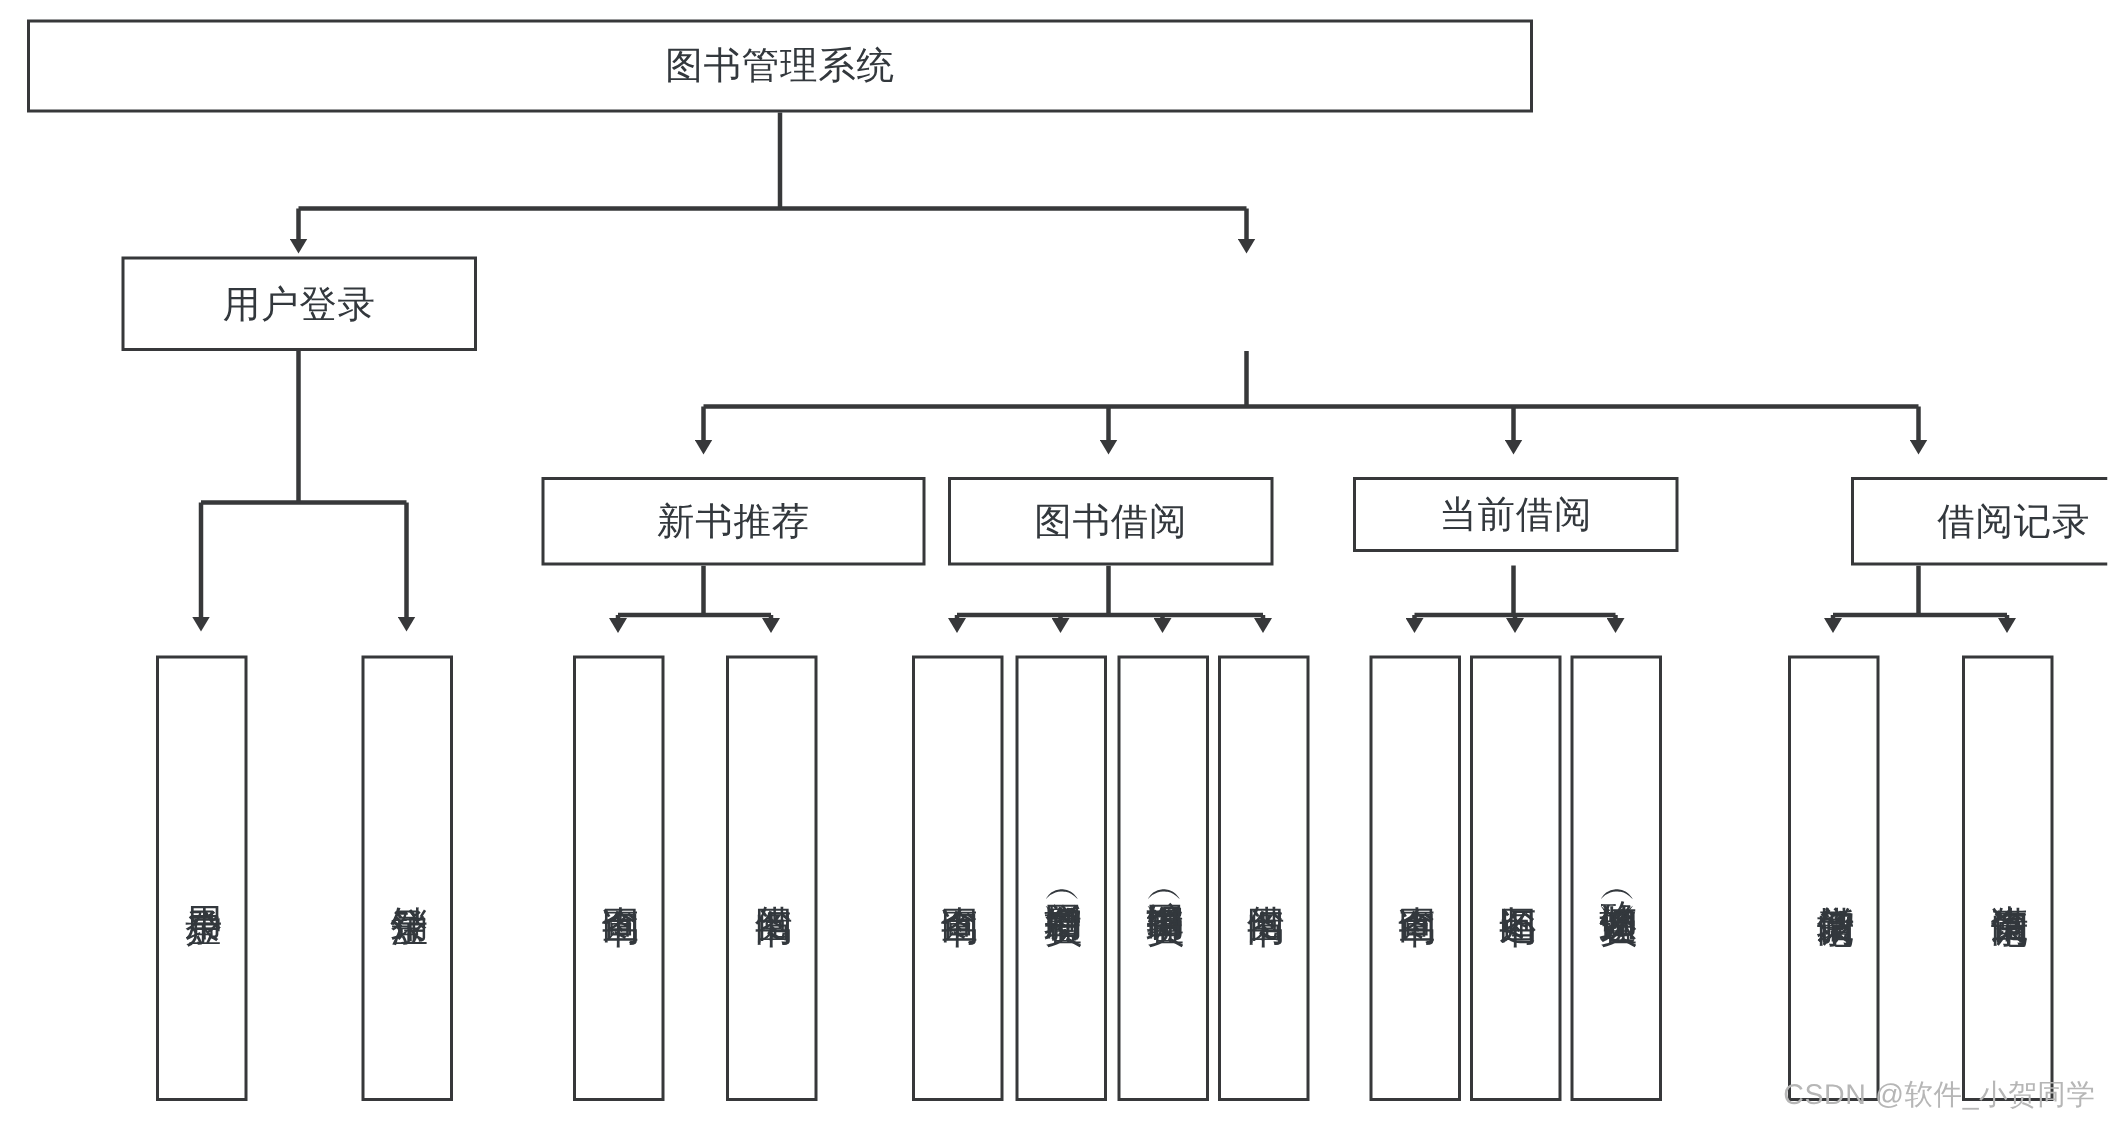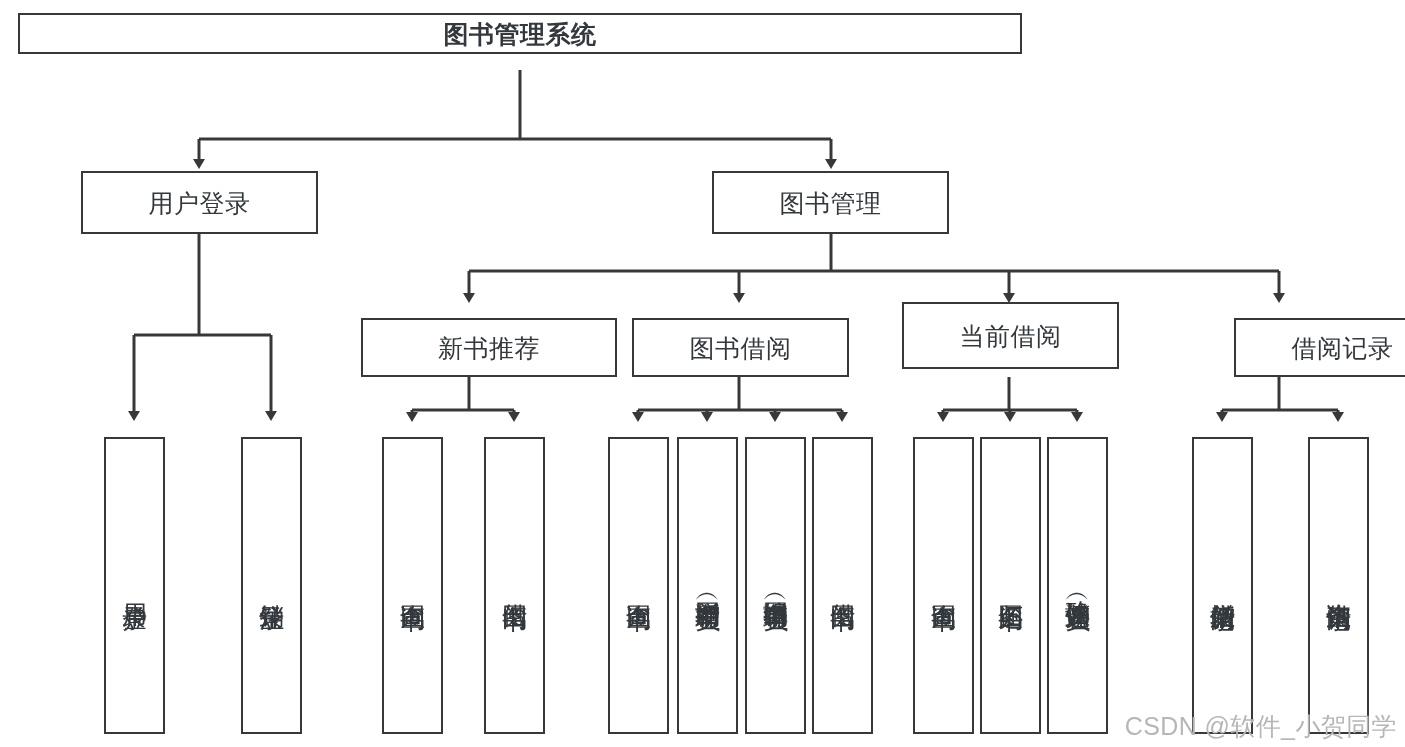--- a/index.html
+++ b/index.html
@@ -56,21 +56,21 @@
     text-orientation: upright;
     font-size: 25px;
     line-height: 1.18;
     letter-spacing: 1px;
     white-space: nowrap;
   }
   #watermark {
     position: absolute;
     right: 8px;
     bottom: 4px;
-    font-size: 25px;
+    font-size: 19px;
     color: #b6b6b6;
     white-space: nowrap;
     letter-spacing: 0.4px;
   }
 </style>
 </head>
 <body>
 
 <div id="canvas">
 
@@ -117,38 +117,35 @@
       <path d="M1010,410 L1010,413" marker-end="url(#arrow)"></path>
       <path d="M1077,410 L1077,413" marker-end="url(#arrow)"></path>
 
       <path d="M1279,377 L1279,410"></path>
       <path d="M1222,410 L1338,410"></path>
       <path d="M1222,410 L1222,413" marker-end="url(#arrow)"></path>
       <path d="M1338,410 L1338,413" marker-end="url(#arrow)"></path>
     </g>
   </svg>
 
-  <div class="node horiz" style="left:18px; top:13px; width:1004px; height:41px;font-weight:bold;">
+  <div class="node horiz" style="left:18px; top:13px; width:1004px; height:62px;">
     <span class="lbl">图书管理系统</span>
   </div>
 
   <div class="node horiz" style="left:81px; top:171px; width:237px; height:63px;">
     <span class="lbl">用户登录</span>
-  </div>
-  <div class="node horiz" style="left:712px; top:171px; width:237px; height:63px;">
-    <span class="lbl">图书管理</span>
   </div>
 
   <div class="node horiz" style="left:361px; top:318px; width:256px; height:59px;">
     <span class="lbl">新书推荐</span>
   </div>
   <div class="node horiz" style="left:632px; top:318px; width:217px; height:59px;">
     <span class="lbl">图书借阅</span>
   </div>
-  <div class="node horiz" style="left:902px; top:302px; width:217px; height:67px;">
+  <div class="node horiz" style="left:902px; top:318px; width:217px; height:50px;">
     <span class="lbl">当前借阅</span>
   </div>
   <div class="node horiz" style="left:1234px; top:318px; width:217px; height:59px;">
     <span class="lbl">借阅记录</span>
   </div>
 
   <div class="node vert" style="left:104px; top:437px; width:61px; height:297px;">
     <span class="lbl">用户登录</span>
   </div>
   <div class="node vert" style="left:241px; top:437px; width:61px; height:297px;">

